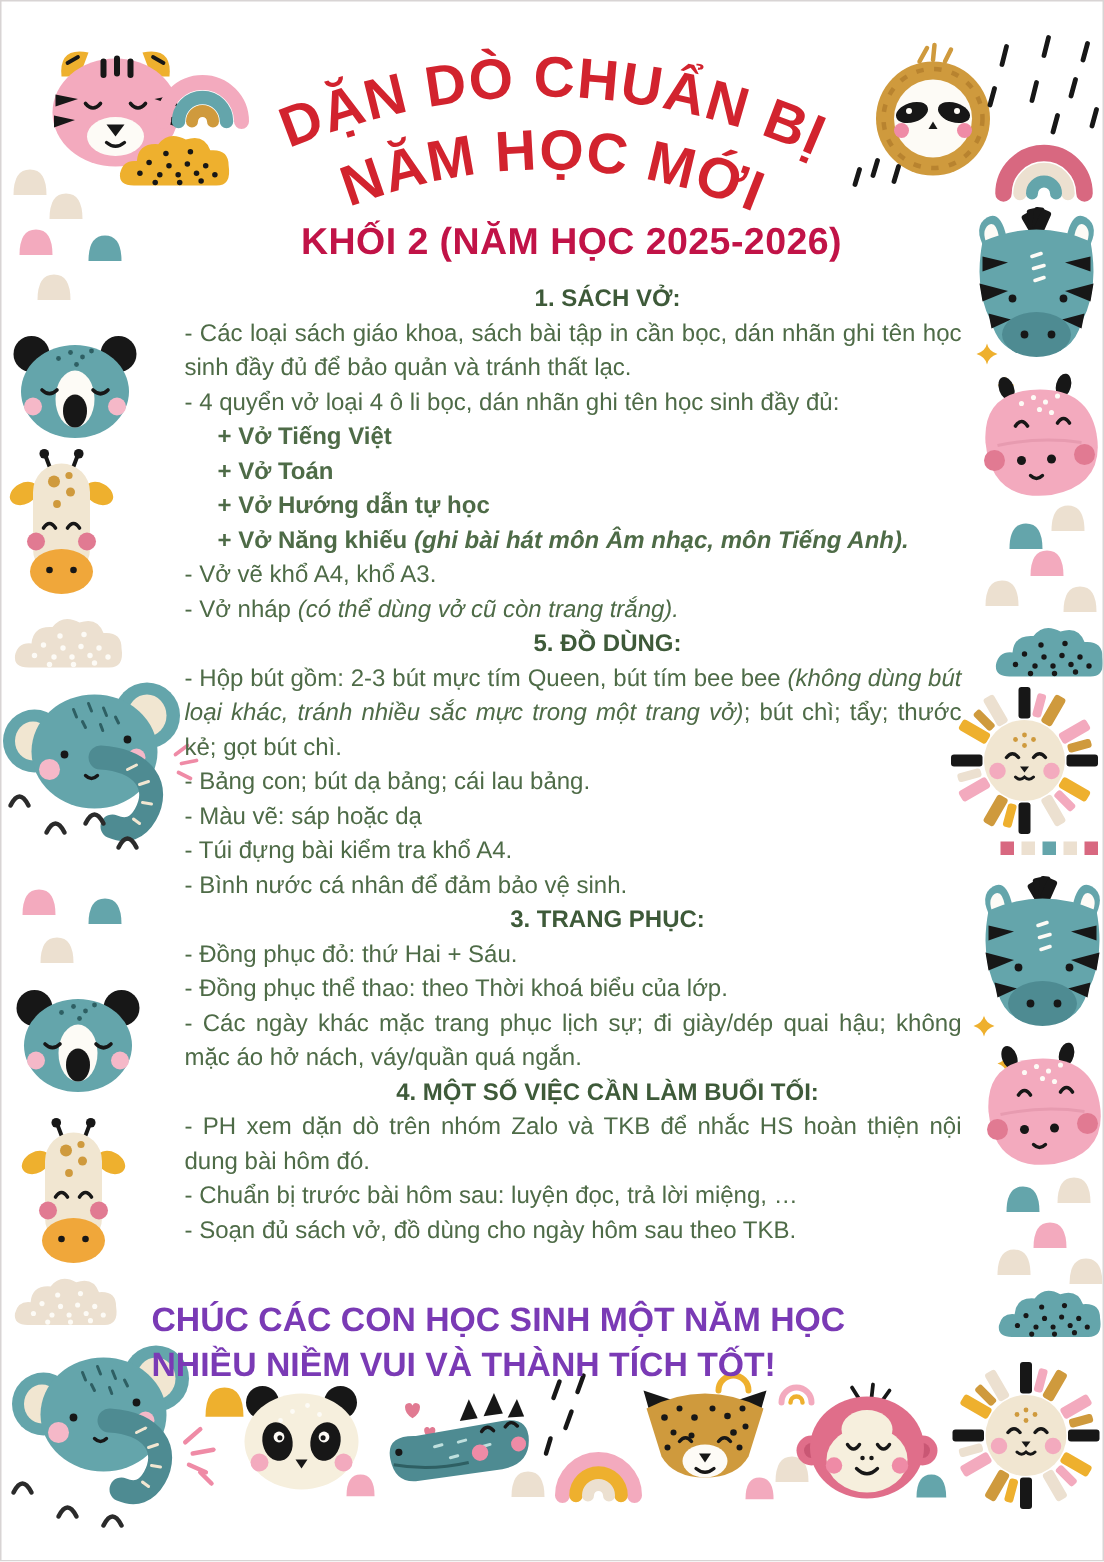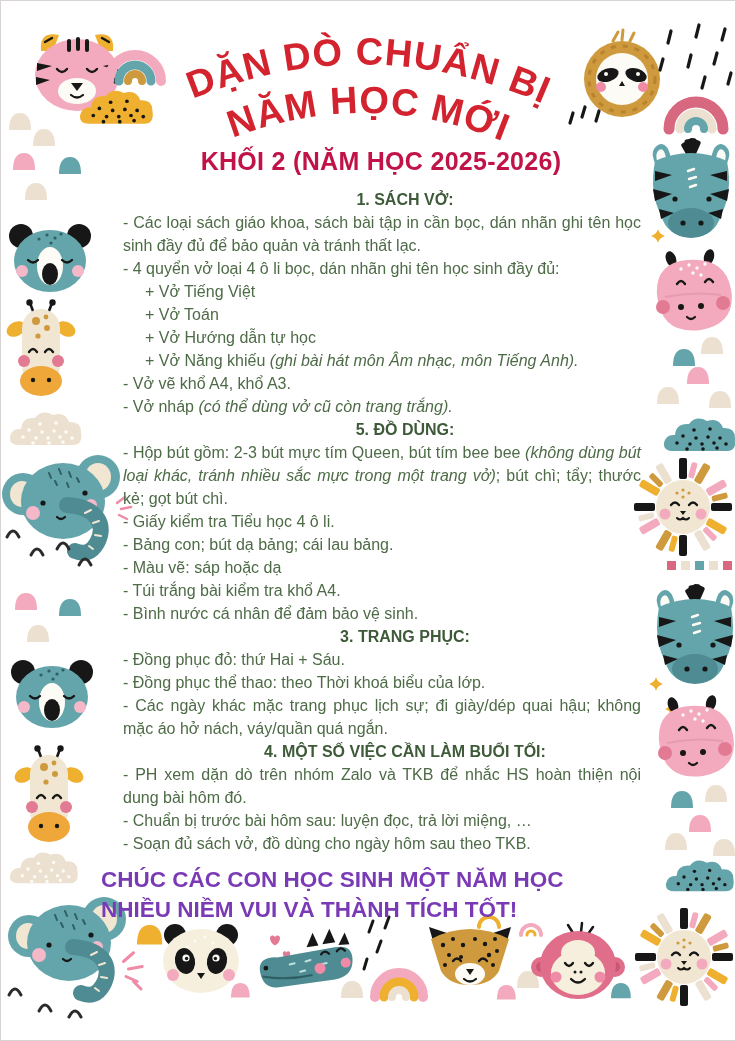--- a/index.html
+++ b/index.html
@@ -5,21 +5,21 @@
   html,body{margin:0;padding:0;background:#fff;}
   .page{position:relative;width:736px;height:1041px;background:#fff;border:1px solid #d8d4d4;
         box-sizing:border-box;overflow:hidden;font-family:"Liberation Sans",sans-serif;}
   .deco{position:absolute;left:0;top:0;width:736px;height:1041px;pointer-events:none;}
   .title-svg{position:absolute;left:152px;top:30px;width:430px;height:128px;}
   .subtitle{position:absolute;left:0;right:0;top:146px;text-align:center;font-size:25px;
             font-weight:bold;color:#c11347;letter-spacing:.3px;padding-left:26px;}
   .content{position:absolute;left:122px;top:187px;width:518px;font-size:16px;line-height:23px;
            color:#4e6b47;text-align:justify;}
   .sec-heading{font-weight:bold;color:#3e5a39;text-align:center;text-indent:46px;}
-  .line.indent{padding-left:22px;}
+  .line.indent{padding-left:22px;font-weight:bold;}
   .italic{font-style:italic;}
   .footer{position:absolute;left:100px;width:536px;top:864px;font-weight:bold;
           font-size:22.5px;line-height:30px;color:#7a3ab5;}
 </style>
 </head>
 <body>
 
 <div class="page">
 
   <svg class="deco" viewBox="0 0 736 1041" aria-hidden="true">
@@ -476,24 +476,23 @@
       <div class="line"><span>- Các loại sách giáo khoa, sách bài tập in cần bọc, dán nhãn ghi tên học sinh đầy đủ để bảo quản và tránh thất lạc.</span></div>
       <div class="line"><span>- 4 quyển vở loại 4 ô li bọc, dán nhãn ghi tên học sinh đầy đủ:</span></div>
       <div class="line indent"><span>+ Vở Tiếng Việt</span></div>
       <div class="line indent"><span>+ Vở Toán</span></div>
       <div class="line indent"><span>+ Vở Hướng dẫn tự học</span></div>
       <div class="line indent"><span>+ Vở Năng khiếu </span><span class="italic">(ghi bài hát môn Âm nhạc, môn Tiếng Anh).</span></div>
       <div class="line"><span>- Vở vẽ khổ A4, khổ A3.</span></div>
       <div class="line"><span>- Vở nháp </span><span class="italic">(có thể dùng vở cũ còn trang trắng).</span></div>
       <div class="sec-heading">5. ĐỒ DÙNG:</div>
       <div class="line"><span>- Hộp bút gồm: 2-3 bút mực tím Queen, bút tím bee bee </span><span class="italic">(không dùng bút loại khác, tránh nhiều sắc mực trong một trang vở)</span><span>; bút chì; tẩy; thước kẻ; gọt bút chì.</span></div>
-      <div class="line"><span>- Giấy kiểm tra Tiểu học 4 ô li.</span></div>
       <div class="line"><span>- Bảng con; bút dạ bảng; cái lau bảng.</span></div>
       <div class="line"><span>- Màu vẽ: sáp hoặc dạ</span></div>
-      <div class="line"><span>- Túi trắng bài kiểm tra khổ A4.</span></div>
+      <div class="line"><span>- Túi đựng bài kiểm tra khổ A4.</span></div>
       <div class="line"><span>- Bình nước cá nhân để đảm bảo vệ sinh.</span></div>
       <div class="sec-heading">3. TRANG PHỤC:</div>
       <div class="line"><span>- Đồng phục đỏ: thứ Hai + Sáu.</span></div>
       <div class="line"><span>- Đồng phục thể thao: theo Thời khoá biểu của lớp.</span></div>
       <div class="line"><span>- Các ngày khác mặc trang phục lịch sự; đi giày/dép quai hậu; không mặc áo hở nách, váy/quần quá ngắn.</span></div>
       <div class="sec-heading">4.  MỘT SỐ VIỆC CẦN LÀM BUỔI TỐI:</div>
       <div class="line"><span>- PH xem dặn dò trên nhóm Zalo và TKB để nhắc HS hoàn thiện nội dung bài hôm đó.</span></div>
       <div class="line"><span>- Chuẩn bị trước bài hôm sau: luyện đọc, trả lời miệng, …</span></div>
       <div class="line"><span>- Soạn đủ sách vở, đồ dùng cho ngày hôm sau theo TKB.</span></div>
     </div>

